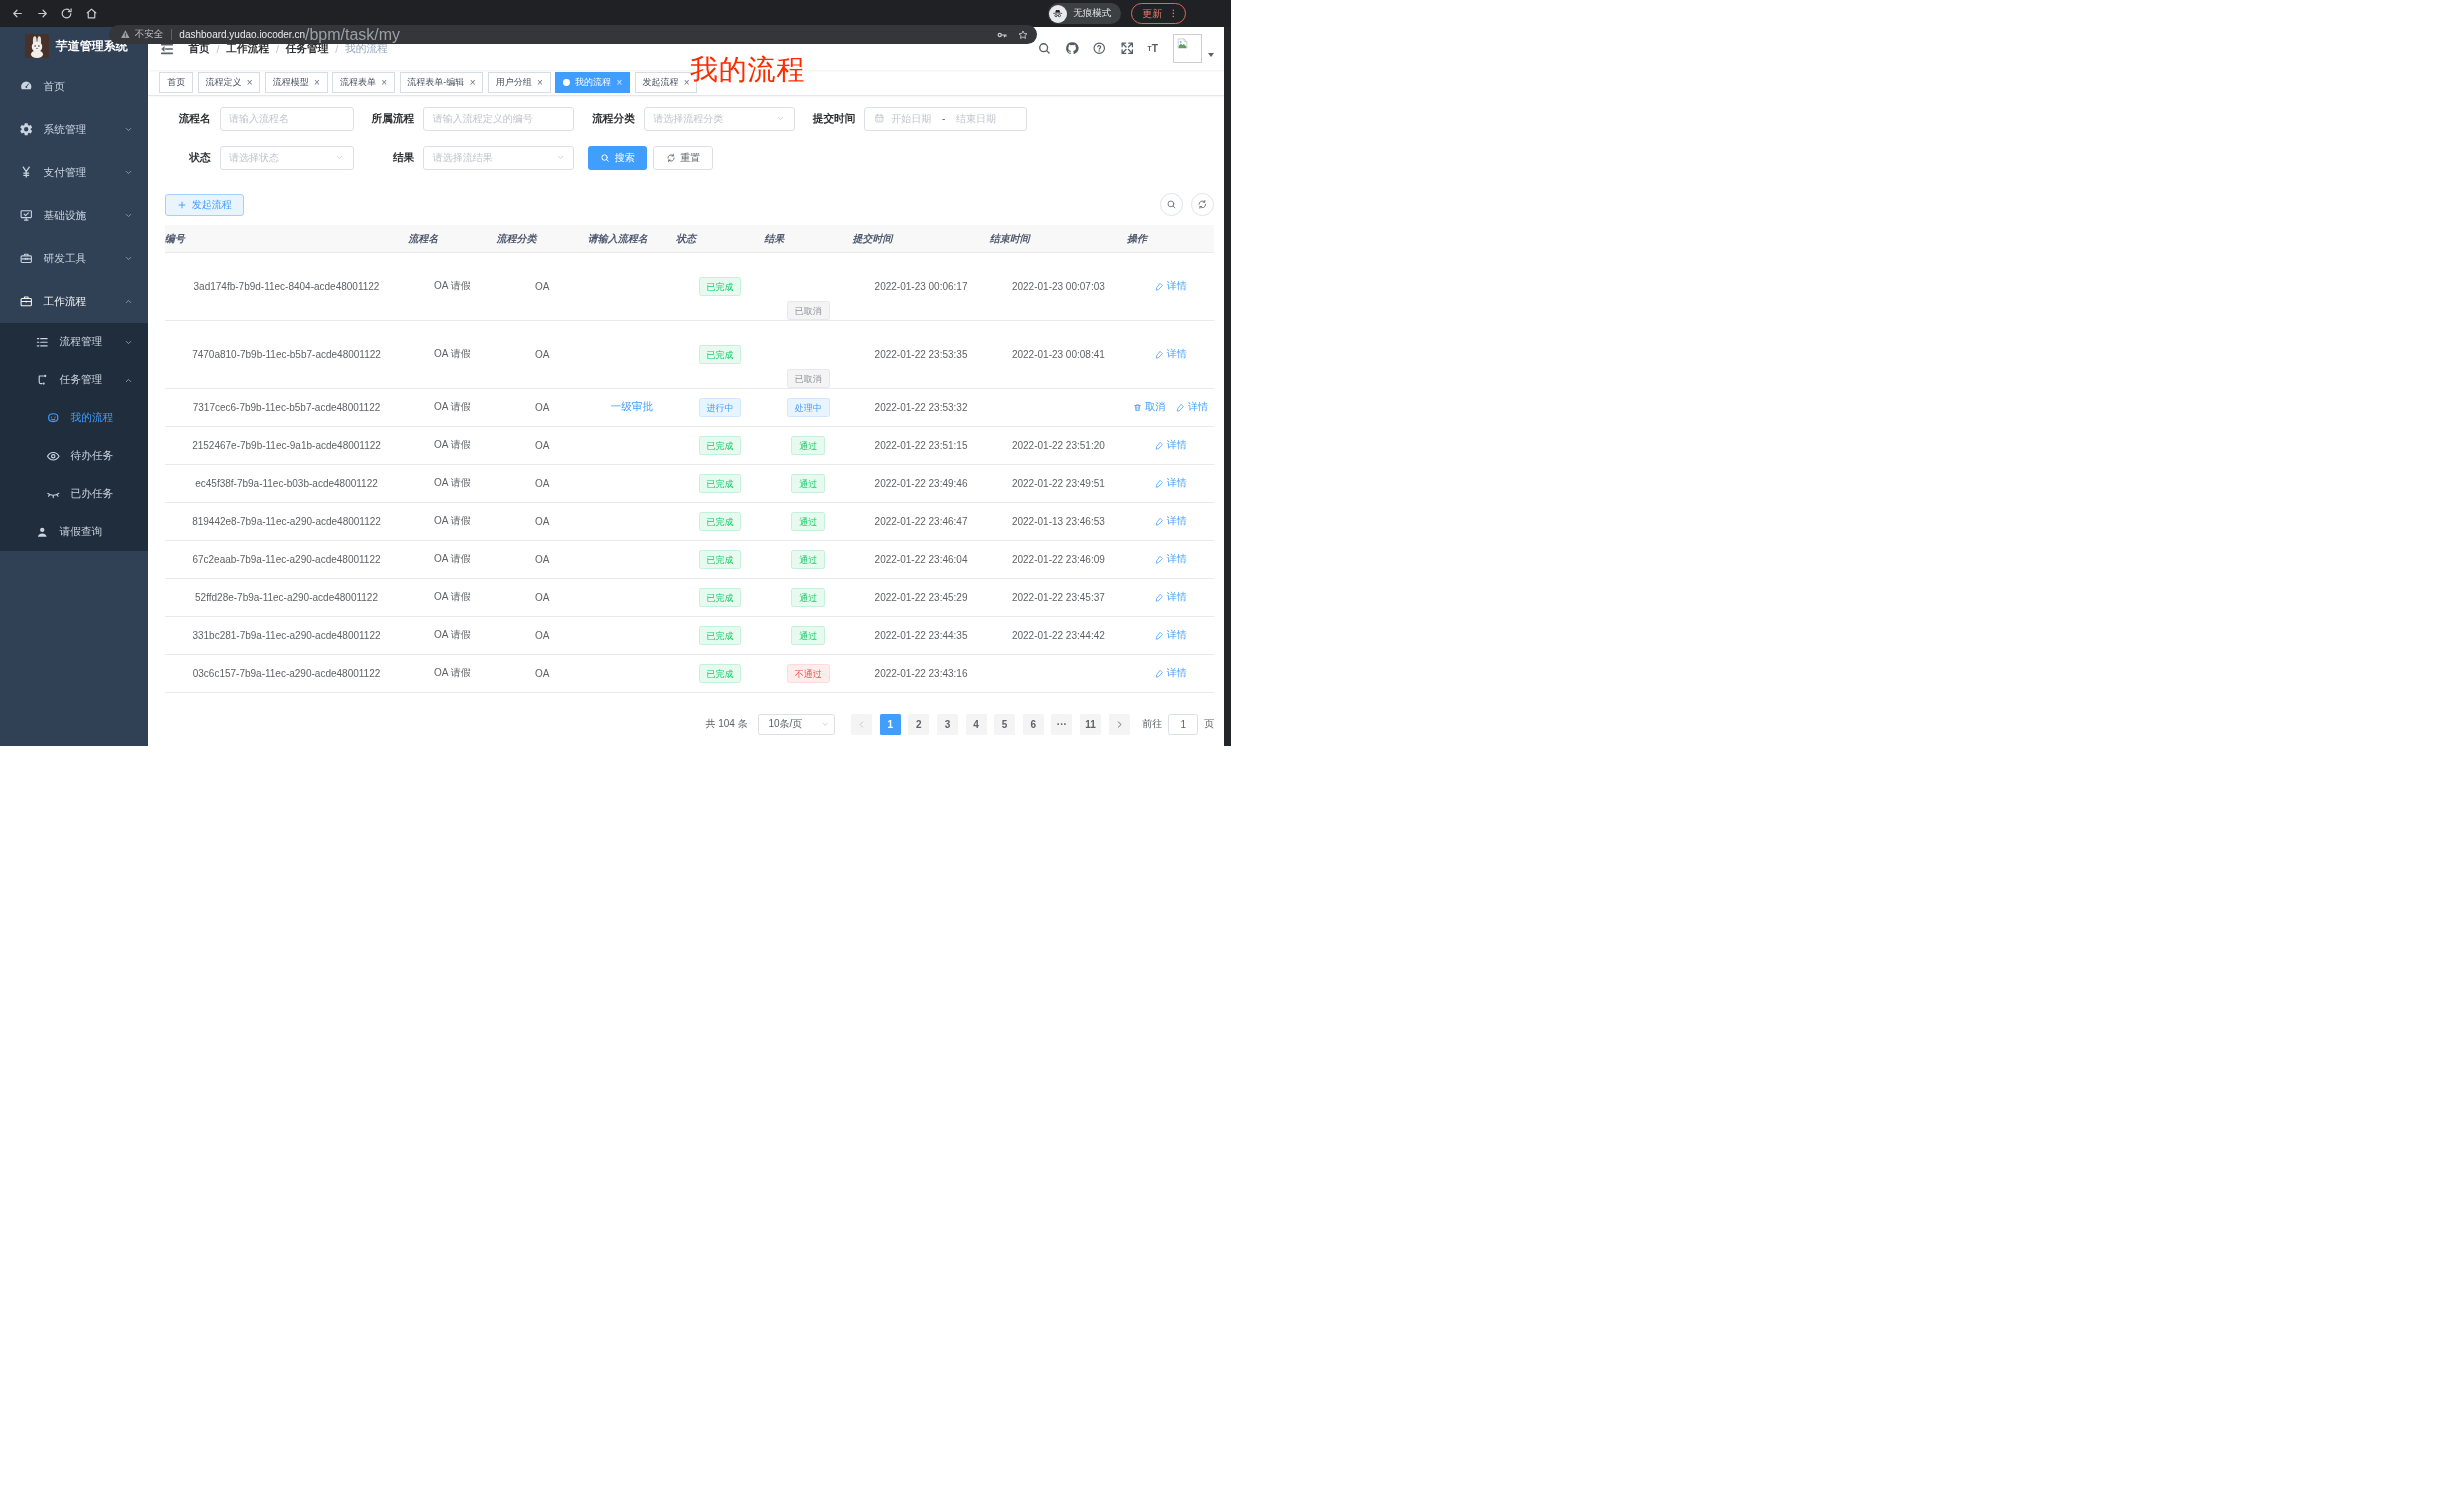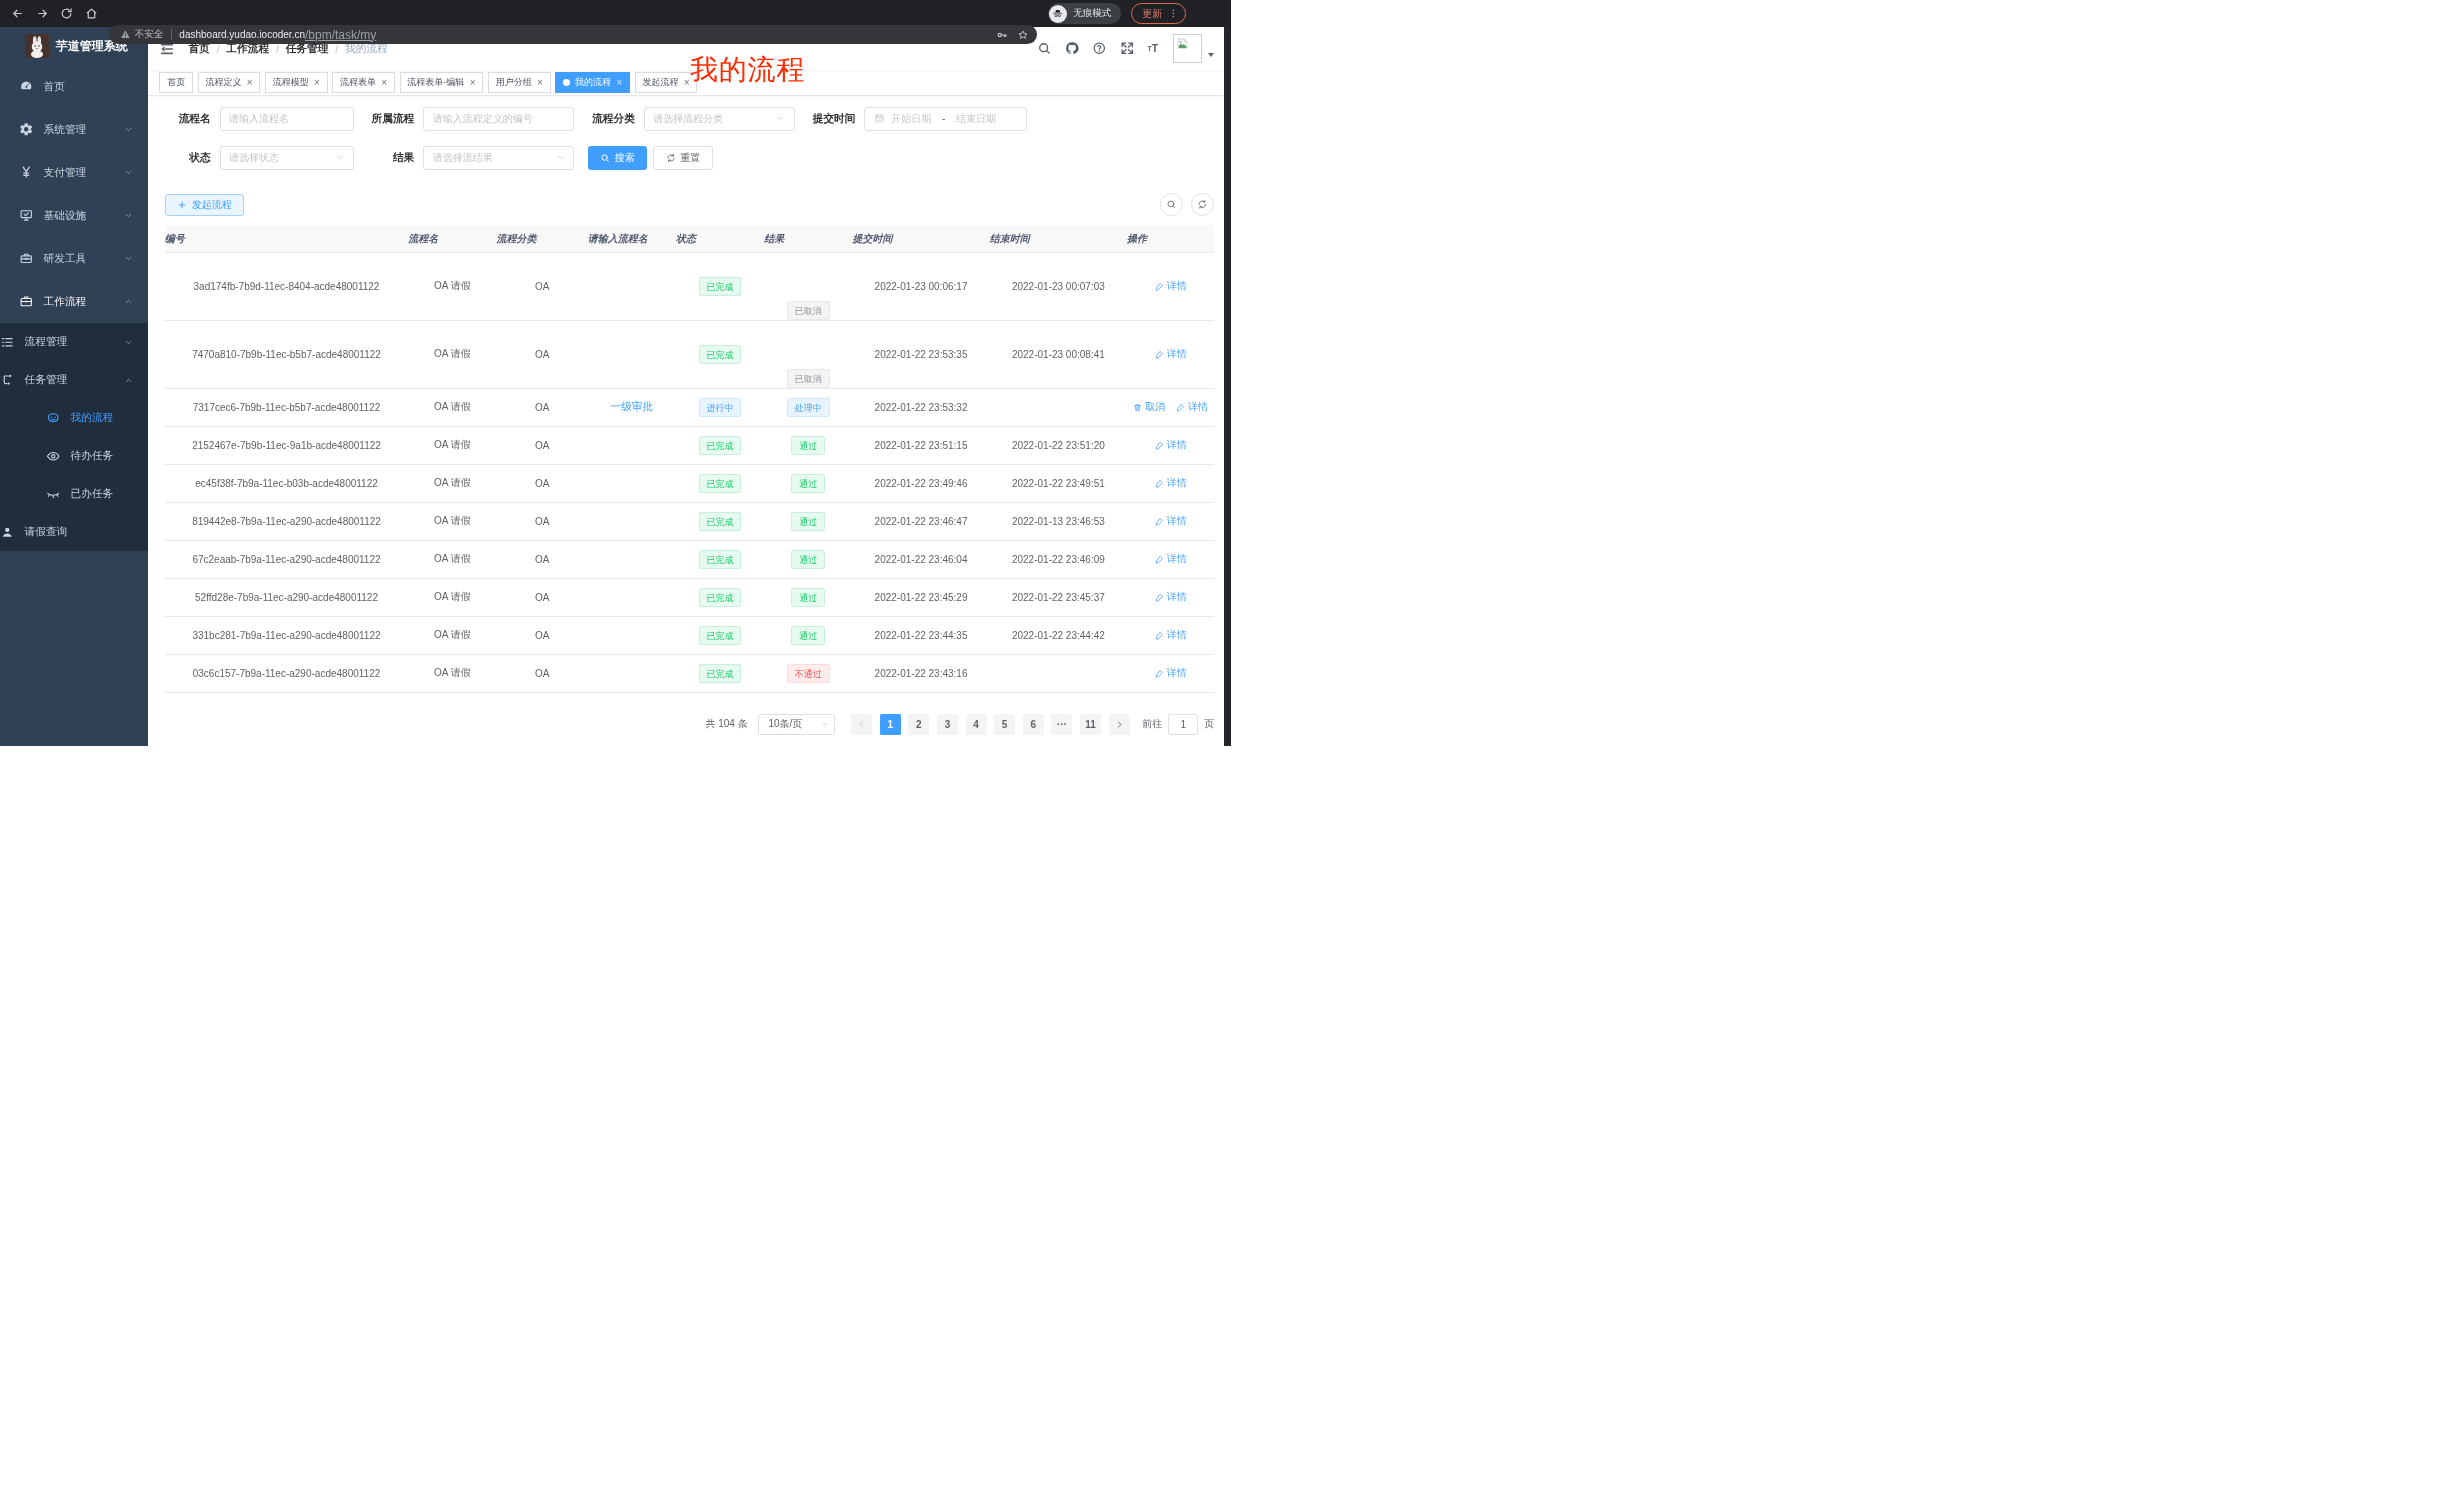--- a/index.html
+++ b/index.html
@@ -9,38 +9,38 @@
   .icon { display:inline-flex; flex-shrink:0; }
 
   
   .browser-bar { height:27px; background:#202124; display:flex; align-items:center; padding:0 7.6px; position:relative; z-index:80; }
   .nav-btn { width:20px; height:20px; display:flex; align-items:center; justify-content:center; color:#c7cacd; margin-right:4.6px; cursor:pointer; }
   .nav-btn .icon { width:13px; height:13px; }
   .url-pill { flex:1; max-width:928px; height:19px; background:#35363a; border-radius:10px; display:flex; align-items:center; padding:0 7.6px; color:#bdc1c6; font-size:9.5px; margin-left:3px;margin-top:42px; }
   .warn-icon { width:10.7px; height:10.7px; color:#9aa0a6; margin:0 4.6px 0 3px; }
   .url-divider { width:0.8px; height:10.7px; background:#5f6368; margin:0 7.6px; }
   .url-host { color:#e8eaed; font-size:10px; }
-  .url-path { color:#9aa0a6; font-size:12px;text-decoration:underline; }
+  .url-path { color:#9aa0a6; font-size:16px; }
   .pill-spacer { flex:1; }
   .pill-icon { width:12px; height:12px; color:#c7cacd; margin-left:9px; cursor:pointer; }
   .incog-badge { height:21px; background:#3c4043; border-radius:10.7px; display:flex; align-items:center; gap:6px; padding:0 10px 0 1.5px; color:#e8eaed; font-size:9.5px; margin-left:10.7px; }
   .incog-circle { width:18px; height:18px; background:#e8eaed; border-radius:50%; display:flex; align-items:center; justify-content:center; color:#202124; }
   .incog-circle .icon { width:11.4px; height:11.4px; }
   .update-pill { height:21px; border:1.1px solid #d96a5c; border-radius:10.7px; display:flex; align-items:center; gap:6px; padding:0 6px 0 10px; color:#e77c6d; font-size:10px; margin-left:10px; cursor:pointer; }
   .update-pill .icon { width:10.7px; height:10.7px; }
 
   
   .app { display:flex; height:720px; }
   .sidebar { width:148px; background:#304156; flex-shrink:0; overflow:hidden; }
   .logo-row { height:38px; display:flex; align-items:center; padding-left:25px; gap:6.8px; cursor:pointer; }
   .logo-img { width:24px; height:24px; border-radius:1.5px; overflow:hidden; flex-shrink:0; }
   .app-title { color:#fff; font-size:12px; font-weight:700; white-space:nowrap; }
   .menu-item { height:43px; display:flex; align-items:center; color:#c9d4e0; font-size:10.7px; cursor:pointer; padding-right:15px; white-space:nowrap; }
   .menu-item.lv1 { padding-left:19px; }
-  .menu-item.lv2 { height:38px; }
+  .menu-item.lv2 { padding-left:35px; height:38px; }
   .menu-item.lv3 { padding-left:46px; height:38px; }
   .menu-item.dark { background:#1f2d3d; }
   .menu-item.open { color:#f4f4f5; }
   .menu-item.active { color:#409eff; }
   .mi { width:14.5px; height:14.5px; margin-right:10px; }
   .menu-arrow { margin-left:auto; width:9px; height:9px; color:#96a3b3; }
   .menu-arrow.up { transform:rotate(180deg); }
 
   .main { flex:1; display:flex; flex-direction:column; position:relative; background:#fff; min-width:0; }
 

